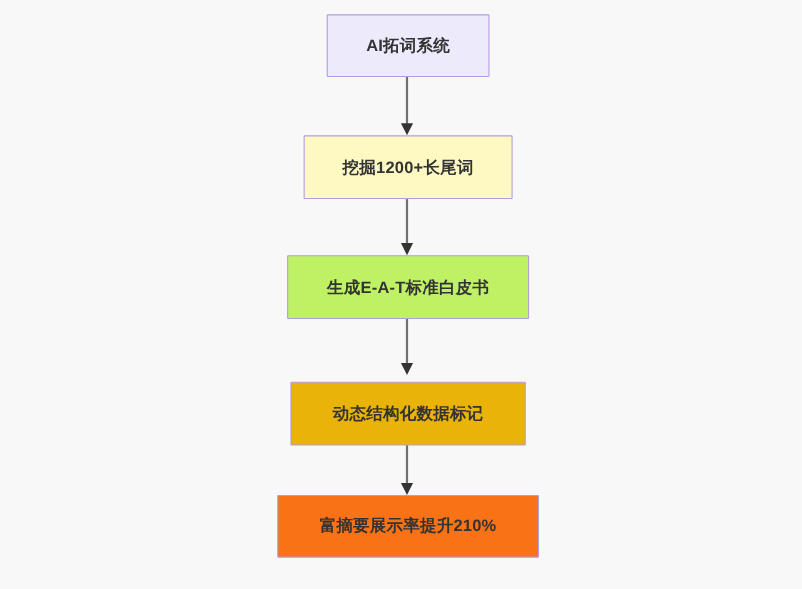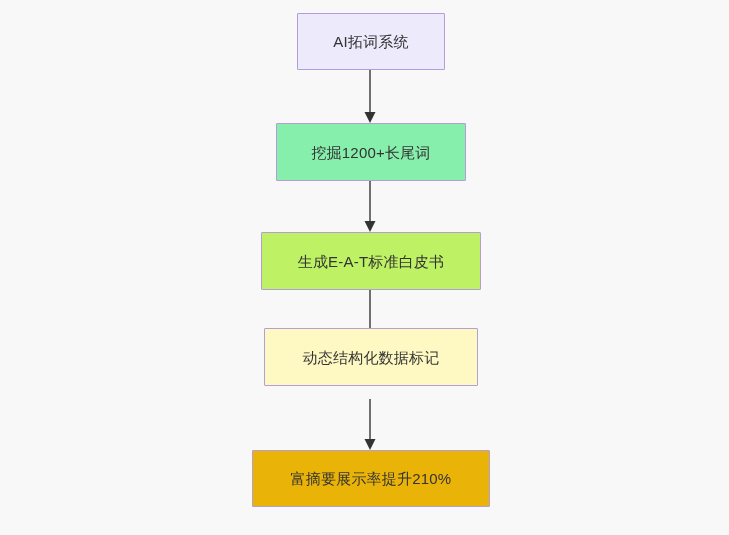--- a/index.html
+++ b/index.html
@@ -10,20 +10,21 @@
     width: 729px;
     height: 535px;
     background: #f8f8f9;
     font-family: "Liberation Sans", "DejaVu Sans", sans-serif;
     overflow: hidden;
   }
   #flowchart-canvas {
     position: relative;
     width: 729px;
     height: 427px;
+    font-weight: bold;
   }
   .node {
     position: absolute;
     box-sizing: border-box;
     background: #eceafb;
     border: 1px solid #b39ddb;
     border-radius: 1px;
     display: flex;
     align-items: center;
     justify-content: center;
@@ -75,29 +76,29 @@
     <svg width="18" height="60">
       <line class="edge-line" x1="9" y1="0" x2="9" y2="43" stroke="#707070" stroke-width="2"></line>
       <polygon class="edge-head" points="9,51 3.5,40 14.5,40" fill="#333333"></polygon>
     </svg>
   </div>
 
   <div class="node" style="left: 297px; top: 13px; width: 148px; height: 57px; background: rgb(236, 234, 251); border-color: rgb(179, 157, 219); color: rgb(51, 51, 51);">
     <span class="node-label">AI拓词系统</span>
   </div>
 
-  <div class="node" style="left: 276px; top: 123px; width: 190px; height: 58px; background: #86efac; border-color: rgb(179, 157, 219); color: rgb(51, 51, 51);">
+  <div class="node" style="left: 276px; top: 123px; width: 190px; height: 58px; background: #fef9c3; border-color: rgb(179, 157, 219); color: rgb(51, 51, 51);">
     <span class="node-label">挖掘1200+长尾词</span>
   </div>
 
   <div class="node" style="left: 261px; top: 232px; width: 220px; height: 58px; background: #bef264; border-color: rgb(179, 157, 219); color: rgb(51, 51, 51);">
     <span class="node-label">生成E-A-T标准白皮书</span>
   </div>
 
-  <div class="node" style="left: 264px; top: 328px; width: 214px; height: 58px; background: #fef9c3; border-color: rgb(179, 157, 219); color: rgb(51, 51, 51);">
+  <div class="node" style="left: 264px; top: 347px; width: 214px; height: 58px; background: #eab308; border-color: rgb(179, 157, 219); color: rgb(51, 51, 51);">
     <span class="node-label">动态结构化数据标记</span>
   </div>
 
-  <div class="node" style="left: 252px; top: 450px; width: 238px; height: 57px; background: #eab308; border-color: rgb(179, 157, 219); color: rgb(51, 51, 51); text-align: right;">
+  <div class="node" style="left: 252px; top: 450px; width: 238px; height: 57px; background: #f97316; border-color: rgb(179, 157, 219); color: rgb(51, 51, 51); text-align: right;">
     <span class="node-label">富摘要展示率提升210%</span>
   </div>
 
 </div>
 
 </body></html>

